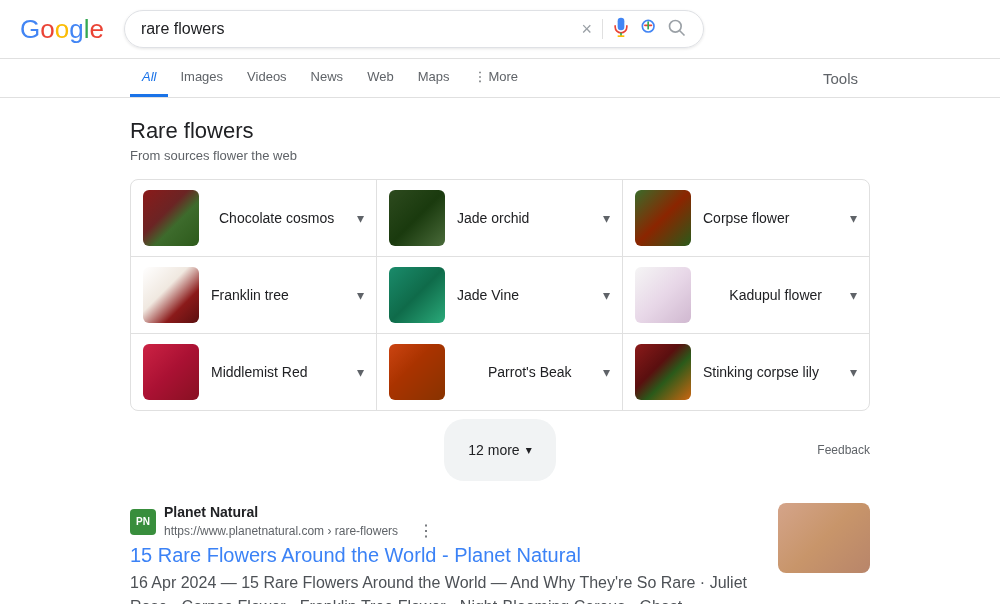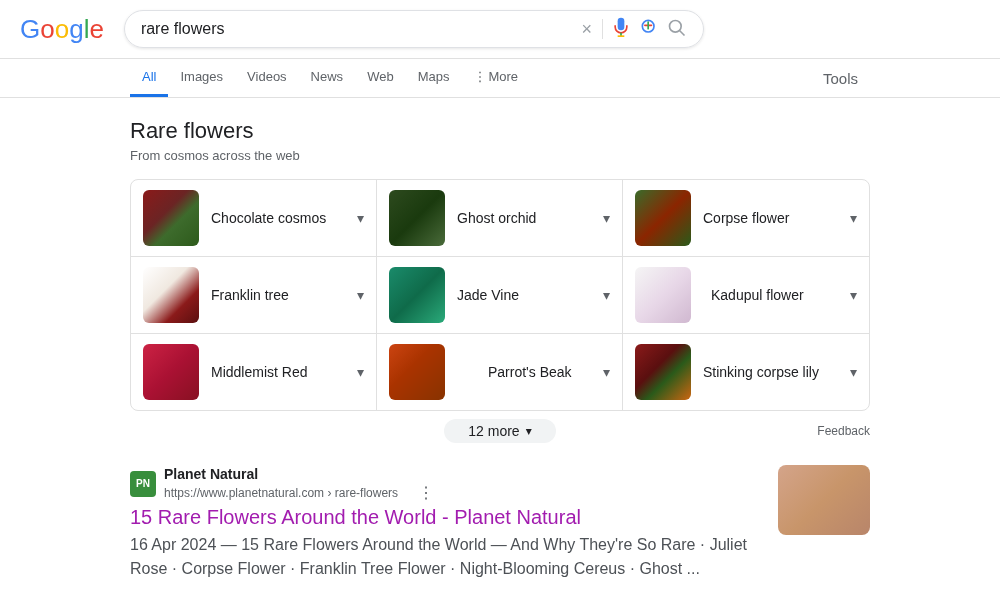--- a/index.html
+++ b/index.html
@@ -39,65 +39,65 @@
     <button style="background:none;border:none;cursor:pointer;">
       <svg width="20" height="20" viewBox="0 0 24 24" fill="none">
           <circle cx="10" cy="10" r="7" stroke="#9aa0a6" stroke-width="2"></circle>
           <line x1="15" y1="15" x2="21" y2="21" stroke="#9aa0a6" stroke-width="2"></line>
         </svg>
     </button>
   </div>
 </div>
 
 <div style="display:flex;align-items:center;padding:0 130px;border-bottom:1px solid #e0e0e0;">
-  <a href="#" style="padding:10px 12px;font-size:13px;color:#1a73e8;border-bottom:3px solid #1a73e8;font-weight:500;text-decoration:none;white-space:nowrap;">All</a>
+  <a href="#" style="padding:10px 12px;font-size:13px;color:#1a73e8;border-bottom:3px solid #1a73e8;font-weight:500;text-decoration:none;white-space:nowrap;font-style:italic;">All</a>
   <a href="#" style="padding:10px 12px;font-size:13px;color:#5f6368;border-bottom:3px solid transparent;text-decoration:none;white-space:nowrap;">Images</a>
   <a href="#" style="padding:10px 12px;font-size:13px;color:#5f6368;border-bottom:3px solid transparent;text-decoration:none;white-space:nowrap;">Videos</a>
   <a href="#" style="padding:10px 12px;font-size:13px;color:#5f6368;border-bottom:3px solid transparent;text-decoration:none;white-space:nowrap;">News</a>
   <a href="#" style="padding:10px 12px;font-size:13px;color:#5f6368;border-bottom:3px solid transparent;text-decoration:none;white-space:nowrap;">Web</a>
   <a href="#" style="padding:10px 12px;font-size:13px;color:#5f6368;border-bottom:3px solid transparent;text-decoration:none;white-space:nowrap;">Maps</a>
   <a href="#" style="padding:10px 12px;font-size:13px;color:#5f6368;border-bottom:3px solid transparent;text-decoration:none;white-space:nowrap;display:flex;align-items:center;gap:2px;">⋮ <span>More</span></a>
   <a href="#" style="margin-left:auto;padding:10px 12px;font-size:15px;color:#5f6368;text-decoration:none;">Tools</a>
 </div>
 
 <div style="padding:20px 130px;">
 
   <div>
     <h1 style="font-size:22px;font-weight:400;margin-bottom:4px;">Rare flowers</h1>
-    <p style="font-size:13px;color:#5f6368;margin-bottom:16px;">From cosmos across the web</p>
+    <p style="font-size:13px;color:#5f6368;margin-bottom:16px;">From sources flower the web</p>
 
     <div style="display:grid;grid-template-columns:1fr 1fr 1fr;border:1px solid #e0e0e0;border-radius:8px;overflow:hidden;">
 
-      <div style="display:flex;align-items:center;padding:10px 12px;border-bottom:1px solid #e0e0e0;border-right:1px solid #e0e0e0;gap:12px;cursor:pointer;">
+      <div style="display:flex;align-items:center;padding:10px 12px;border-bottom:1px solid #e0e0e0;border-right:1px solid #e0e0e0;gap:20px;cursor:pointer;">
         <div style="width:56px;height:56px;border-radius:6px;background:linear-gradient(135deg,#8B1A1A 0%,#6B2424 40%,#3d6b2c 60%,#2d5a1b 100%);flex-shrink:0;"></div>
         <span style="flex:1;font-size:14px;">Chocolate cosmos</span>
         <span style="color:#5f6368;font-size:14px;">▾</span>
       </div>
       <div style="display:flex;align-items:center;padding:10px 12px;border-bottom:1px solid #e0e0e0;border-right:1px solid #e0e0e0;gap:12px;cursor:pointer;">
         <div style="width:56px;height:56px;border-radius:6px;background:linear-gradient(135deg,#2d4a1e 0%,#1a3a0e 50%,#4a6b3a 100%);flex-shrink:0;"></div>
-        <span style="flex:1;font-size:14px;">Ghost orchid</span>
+        <span style="flex:1;font-size:14px;">Jade orchid</span>
         <span style="color:#5f6368;font-size:14px;">▾</span>
       </div>
       <div style="display:flex;align-items:center;padding:10px 12px;border-bottom:1px solid #e0e0e0;gap:12px;cursor:pointer;">
         <div style="width:56px;height:56px;border-radius:6px;background:linear-gradient(135deg,#3a6b2a 0%,#8B2500 50%,#2a5a1a 100%);flex-shrink:0;"></div>
         <span style="flex:1;font-size:14px;">Corpse flower</span>
         <span style="color:#5f6368;font-size:14px;">▾</span>
       </div>
 
       <div style="display:flex;align-items:center;padding:10px 12px;border-bottom:1px solid #e0e0e0;border-right:1px solid #e0e0e0;gap:12px;cursor:pointer;">
         <div style="width:56px;height:56px;border-radius:6px;background:linear-gradient(135deg,#fff 0%,#f0e8e0 40%,#8B1A1A 70%,#5a0f0f 100%);flex-shrink:0;"></div>
         <span style="flex:1;font-size:14px;">Franklin tree</span>
         <span style="color:#5f6368;font-size:14px;">▾</span>
       </div>
       <div style="display:flex;align-items:center;padding:10px 12px;border-bottom:1px solid #e0e0e0;border-right:1px solid #e0e0e0;gap:12px;cursor:pointer;">
         <div style="width:56px;height:56px;border-radius:6px;background:linear-gradient(135deg,#1a8B6B 0%,#0f6b4a 50%,#2aaa7a 100%);flex-shrink:0;"></div>
         <span style="flex:1;font-size:14px;">Jade Vine</span>
         <span style="color:#5f6368;font-size:14px;">▾</span>
       </div>
-      <div style="display:flex;align-items:center;padding:10px 12px;border-bottom:1px solid #e0e0e0;gap:20px;cursor:pointer;">
+      <div style="display:flex;align-items:center;padding:10px 12px;border-bottom:1px solid #e0e0e0;gap:28px;cursor:pointer;text-align:right;">
         <div style="width:56px;height:56px;border-radius:6px;background:linear-gradient(135deg,#f5f5f5 0%,#e8d8e8 50%,#d0b8d0 100%);flex-shrink:0;"></div>
         <span style="flex:1;font-size:14px;">Kadupul flower</span>
         <span style="color:#5f6368;font-size:14px;">▾</span>
       </div>
 
       <div style="display:flex;align-items:center;padding:10px 12px;border-right:1px solid #e0e0e0;gap:12px;cursor:pointer;">
         <div style="width:56px;height:56px;border-radius:6px;background:linear-gradient(135deg,#cc2244 0%,#aa1133 50%,#881122 100%);flex-shrink:0;"></div>
         <span style="flex:1;font-size:14px;">Middlemist Red</span>
         <span style="color:#5f6368;font-size:14px;">▾</span>
       </div>
@@ -107,41 +107,41 @@
         <span style="color:#5f6368;font-size:14px;">▾</span>
       </div>
       <div style="display:flex;align-items:center;padding:10px 12px;gap:12px;cursor:pointer;">
         <div style="width:56px;height:56px;border-radius:6px;background:linear-gradient(135deg,#8B1A1A 0%,#5a0f0f 40%,#2a5a1a 60%,#cc6611 100%);flex-shrink:0;"></div>
         <span style="flex:1;font-size:14px;">Stinking corpse lily</span>
         <span style="color:#5f6368;font-size:14px;">▾</span>
       </div>
     </div>
 
     <div style="display:flex;align-items:center;justify-content:center;margin:8px 0 4px 0;position:relative;">
-      <button style="background:#f1f3f4;border:none;border-radius:20px;padding:4px 24px;font-size:14px;color:#202124;cursor:pointer;display:flex;align-items:center;gap:6px;">
+      <button style="background:#f1f3f4;border:none;border-radius:20px;padding:23px 24px;font-size:14px;color:#202124;cursor:pointer;display:flex;align-items:center;gap:6px;">
         <span>12 more</span>
         <span style="font-size:12px;">▾</span>
       </button>
       <span style="position:absolute;right:0;font-size:12px;color:#5f6368;cursor:pointer;">Feedback</span>
     </div>
   </div>
 
   <div style="margin-top:22px;display:flex;gap:16px;align-items:flex-start;">
     <div style="flex:1;">
       <div style="display:flex;align-items:center;gap:8px;margin-bottom:2px;">
         <div style="width:26px;height:26px;background:#388e3c;border-radius:4px;display:flex;align-items:center;justify-content:center;color:white;font-size:10px;font-weight:bold;flex-shrink:0;">PN</div>
         <div>
           <div style="font-size:14px;color:#202124;font-weight:700;line-height:1.3;">Planet Natural</div>
           <div style="display:flex;align-items:center;gap:20px;">
             <span style="font-size:12px;color:#5f6368;">https://www.planetnatural.com › rare-flowers</span>
             <span style="color:#5f6368;cursor:pointer;font-size:16px;">⋮</span>
           </div>
         </div>
       </div>
-      <a href="#" style="font-size:20px;color:#a21caf;text-decoration:none;display:block;margin:4px 0;">15 Rare Flowers Around the World - Planet Natural</a>
+      <a href="#" style="font-size:20px;color:#3b82f6;text-decoration:none;display:block;margin:4px 0;">15 Rare Flowers Around the World - Planet Natural</a>
       <p style="font-size:16px;color:#4d5156;line-height:1.5;">
         <span>16 Apr 2024</span>
         <span>— 15 Rare Flowers Around the World — And Why They're So Rare · Juliet Rose · Corpse Flower · Franklin Tree Flower · Night-Blooming Cereus · Ghost ...</span>
       </p>
     </div>
     <div style="width:92px;height:70px;border-radius:8px;background:linear-gradient(135deg,#d4a48a 0%,#c8956a 50%,#b8856a 100%);flex-shrink:0;overflow:hidden;">
     </div>
   </div>
 
 </div>

